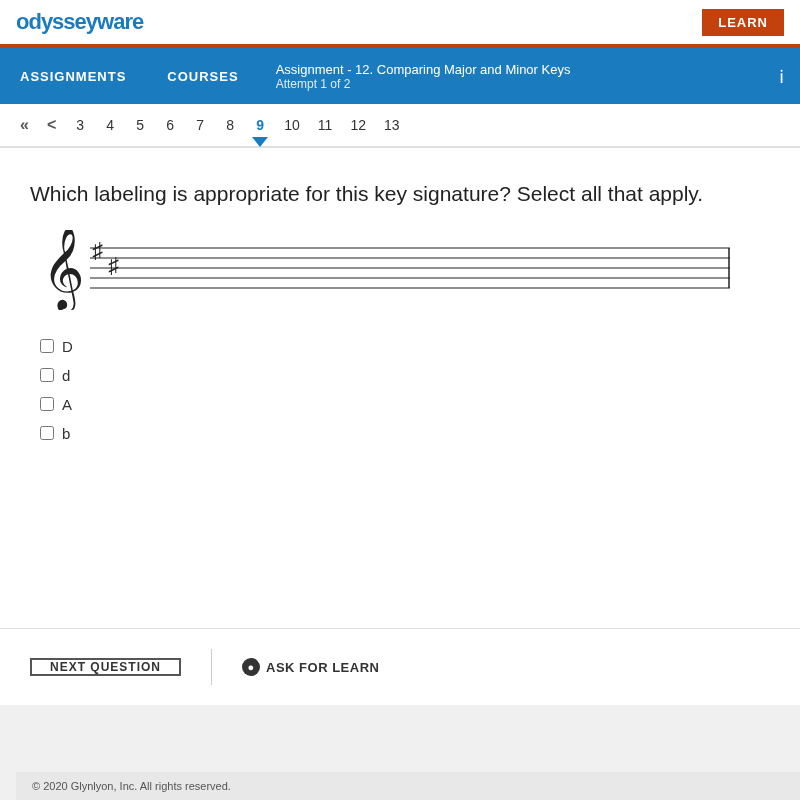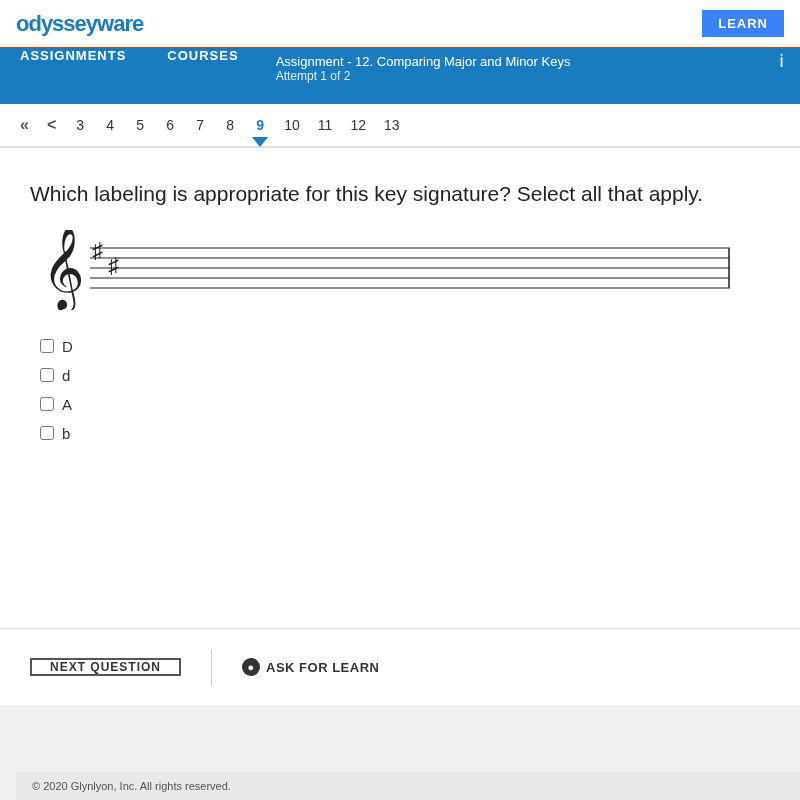--- a/index.html
+++ b/index.html
@@ -6,44 +6,44 @@
     body { font-family: Arial, sans-serif; background: #f0f0f0; width: 800px; height: 800px; overflow: hidden; }
 
     
     .top-header {
       background: #fff;
       display: flex;
       align-items: center;
       justify-content: space-between;
       padding: 0 16px;
       height: 48px;
-      border-bottom: 1px solid #c2410c;
+      border-bottom: 4px solid #c2410c;
     }
     .logo-text {
       font-size: 22px;
       font-weight: bold;
       color: #1a7bbf;
       letter-spacing: -1px;
     }
     .learn-btn {
-      background: #3b82f6;
+      background: #c2410c;
       color: #fff;
       border: none;
       padding: 6px 16px;
       font-size: 13px;
       font-weight: bold;
       cursor: pointer;
       letter-spacing: 1px;
     }
 
     
     .nav-bar {
       background: #1a7bbf;
       display: flex;
-      align-items: flex-start;
+      align-items: center;
       height: 56px;
     }
     .nav-item {
       color: #fff;
       font-size: 13px;
       font-weight: bold;
       letter-spacing: 1px;
       padding: 0 20px;
       display: flex;
       align-items: center;

